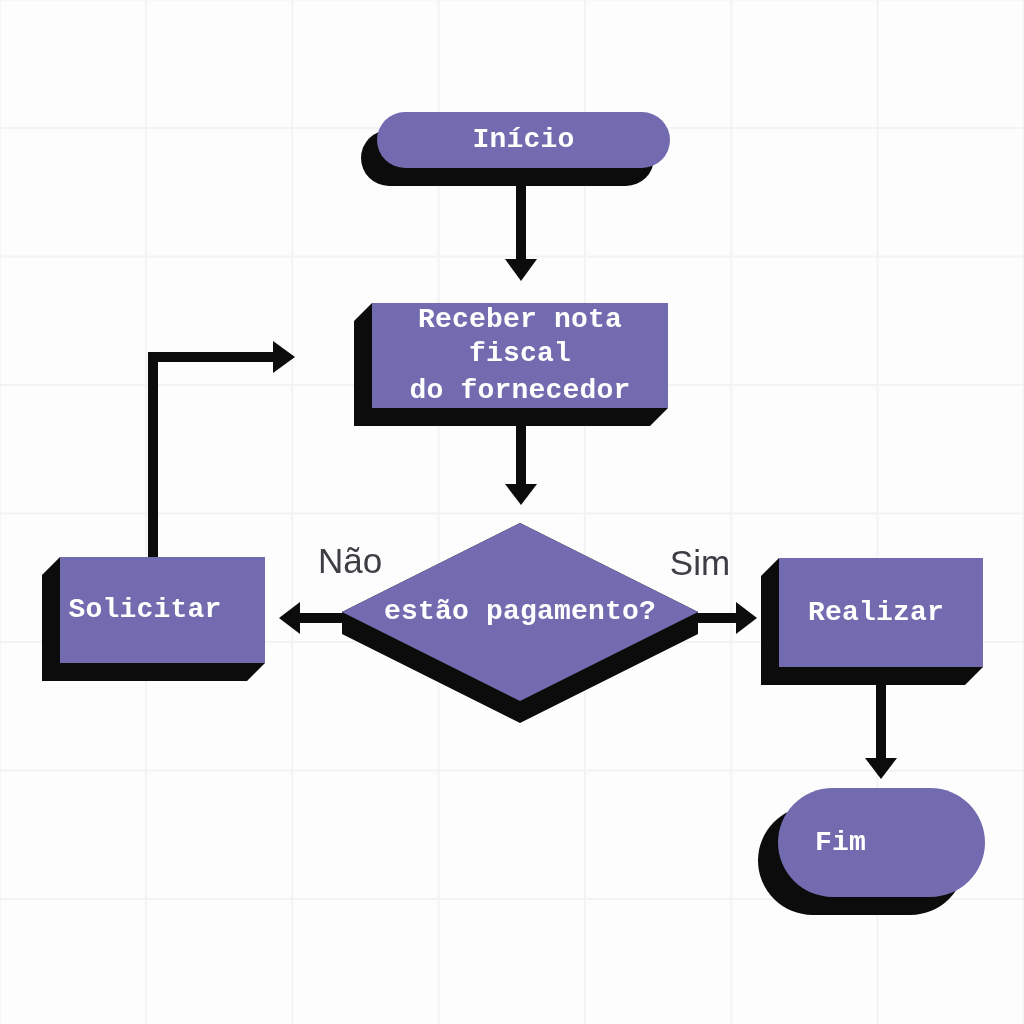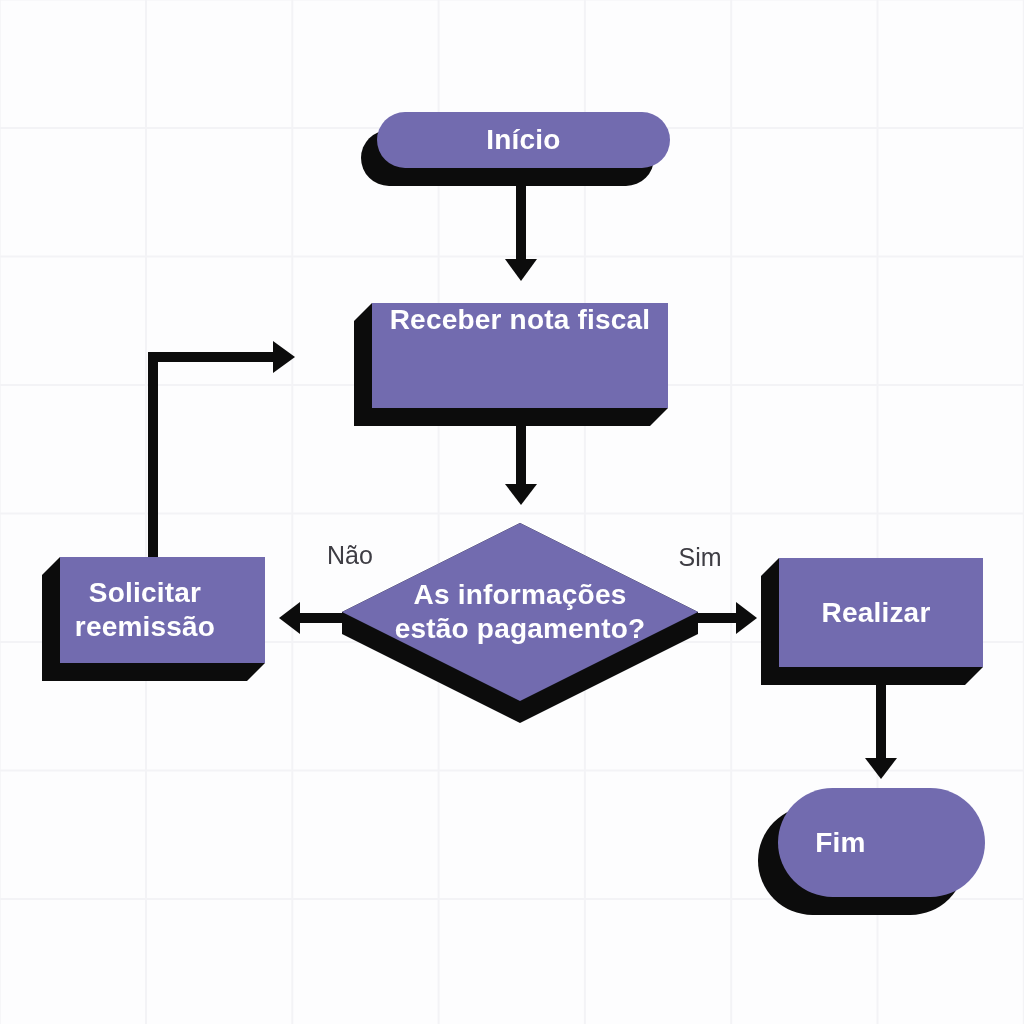--- a/index.html
+++ b/index.html
@@ -34,27 +34,28 @@
     flex-direction: column;
     align-items: center;
     justify-content: center;
     text-align: center;
     color: #ffffff;
     font-weight: bold;
     font-size: 28px;
     line-height: 34px;
     letter-spacing: 0.2px;
     pointer-events: none;
+    font-family: Liberation Mono, monospace;
   }
   .edge-label {
     position: absolute;
     width: 110px;
     text-align: center;
     color: #3e3d44;
-    font-size: 25px;
+    font-size: 35px;
     font-weight: normal;
     pointer-events: none;
   }
   .lbl-start    { left: 377px; top: 112px; width: 293px; height: 56px;  }
   .lbl-receive  { left: 372px; top: 303px; width: 296px; height: 105px; justify-content: space-between; }
   .lbl-decision { left: 360px; top: 567px; width: 320px; height: 90px;  }
   .lbl-reissue  { left: 60px;  top: 557px; width: 170px; height: 106px; }
   .lbl-payment  { left: 774px; top: 558px; width: 204px; height: 109px; }
   .lbl-end      { left: 737px; top: 788px; width: 207px; height: 109px; }
   .lbl-nao      { left: 295px; top: 541px; }
@@ -118,30 +119,29 @@
       <rect x="778" y="788" width="207" height="109" rx="54.5"></rect>
     </g>
   </svg>
 
   <div class="node-label lbl-start">
     <span>Início</span>
   </div>
 
   <div class="node-label lbl-receive">
     <span>Receber nota fiscal</span>
+    <span>do fornecedor</span>
   </div>
 
   <div class="node-label lbl-decision">
-    <span>As informações</span>
     <span>estão pagamento?</span>
   </div>
 
   <div class="node-label lbl-reissue">
     <span>Solicitar</span>
-    <span>reemissão</span>
   </div>
 
   <div class="node-label lbl-payment">
     <span>Realizar</span>
   </div>
 
   <div class="node-label lbl-end">
     <span>Fim</span>
   </div>
 

